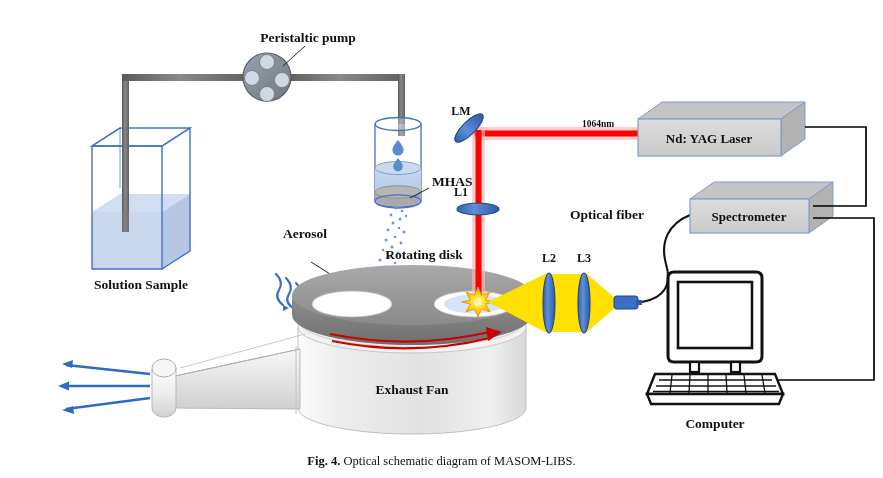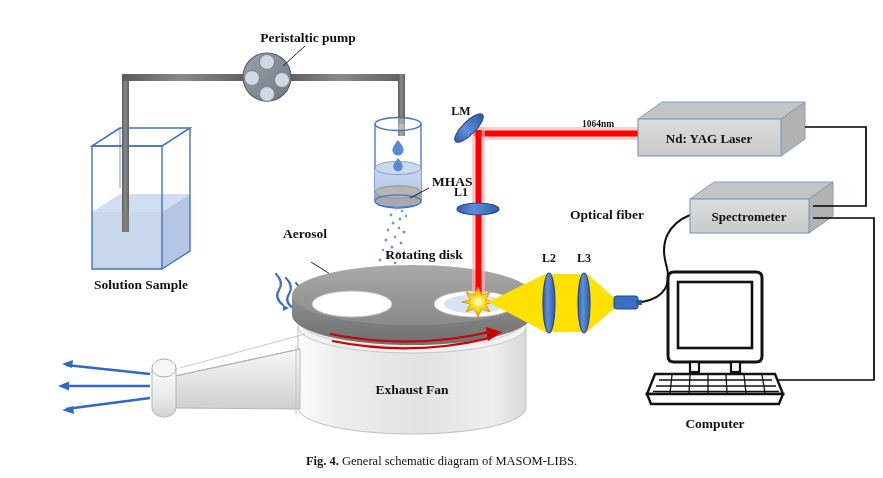--- a/index.html
+++ b/index.html
@@ -354,16 +354,16 @@
   <text class="lbl lbl-box" x="709" y="127" text-anchor="middle">Nd: YAG Laser</text>
 
   <text class="lbl lbl-box" x="749" y="205" text-anchor="middle">Spectrometer</text>
 
   <text class="lbl lbl-lg" x="715" y="412" text-anchor="middle">Computer</text>
 
 </svg>
 
 <div class="caption">
   <b>Fig. 4.</b>
-  <span class="cap-txt">General schematic diagram of MASOM-LIBS.</span>
+  <span class="cap-txt">Optical schematic diagram of MASOM-LIBS.</span>
 </div>
 
 </div>
 
 </body></html>

